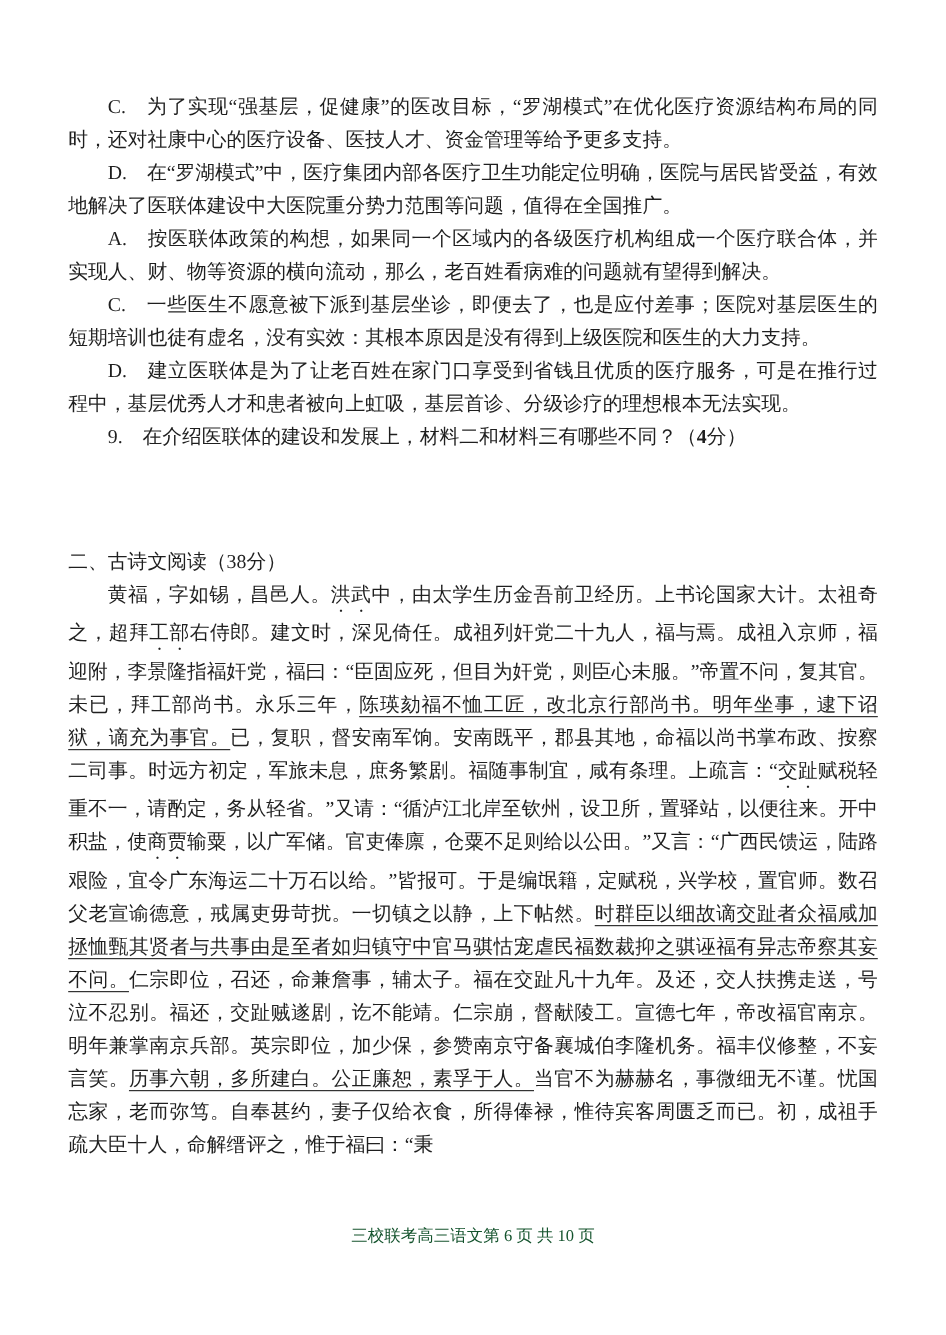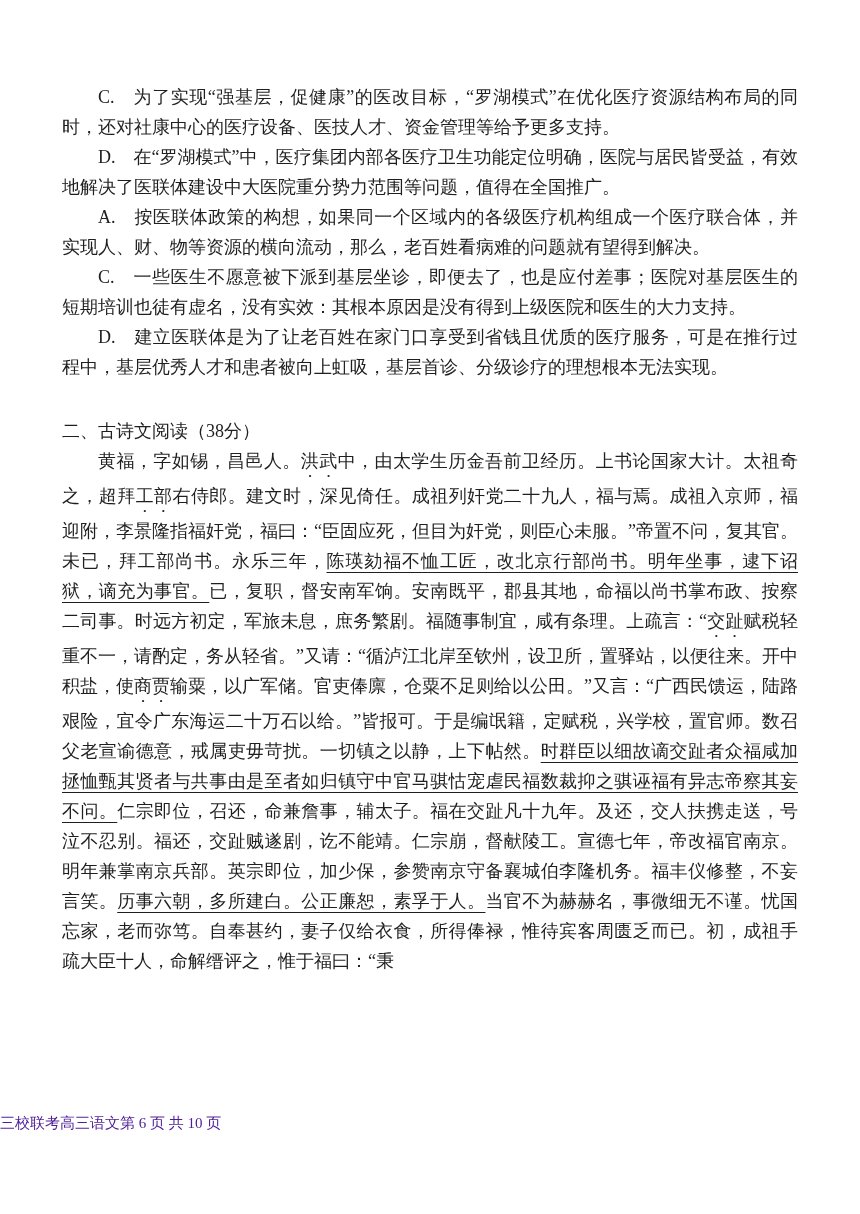--- a/index.html
+++ b/index.html
@@ -15,57 +15,58 @@
     overflow: hidden;
   }
   .content {
     padding: 82px 62px 0 62px;
     font-size: 18px;
     line-height: 30px;
     text-align: justify;
   }
   p.para { text-indent: 2em; }
   p.flush { text-indent: 0; }
-  .section-heading { margin-top: 34px; }
+  .section-heading { margin-top: 83px; }
   .score { font-weight: bold; }
   .u {
     text-decoration: underline;
     text-decoration-thickness: 1px;
     text-underline-offset: 5px;
   }
   .em-dot {
     -webkit-text-emphasis: filled dot;
     -webkit-text-emphasis-position: under left;
     text-emphasis: filled dot;
     text-emphasis-position: under left;
   }
   .footer {
     position: absolute;
     top: 1114px;
     left: 0;
     width: 100%;
-    text-align: left;
+    text-align: center;
     font-size: 15px;
-    color: #4c1d95;
+    color: #14532d;
   }
 </style>
 </head>
 <body>
 
 <div class="page">
   <div class="content">
 
     <p class="para">C.　为了实现“强基层，促健康”的医改目标，“罗湖模式”在优化医疗资源结构布局的同时，还对社康中心的医疗设备、医技人才、资金管理等给予更多支持。</p>
     <p class="para">D.　在“罗湖模式”中，医疗集团内部各医疗卫生功能定位明确，医院与居民皆受益，有效地解决了医联体建设中大医院重分势力范围等问题，值得在全国推广。</p>
 
 
     <p class="para">A.　按医联体政策的构想，如果同一个区域内的各级医疗机构组成一个医疗联合体，并实现人、财、物等资源的横向流动，那么，老百姓看病难的问题就有望得到解决。</p>
     <p class="para">C.　一些医生不愿意被下派到基层坐诊，即便去了，也是应付差事；医院对基层医生的短期培训也徒有虚名，没有实效：其根本原因是没有得到上级医院和医生的大力支持。</p>
     <p class="para">D.　建立医联体是为了让老百姓在家门口享受到省钱且优质的医疗服务，可是在推行过程中，基层优秀人才和患者被向上虹吸，基层首诊、分级诊疗的理想根本无法实现。</p>
 
+    <p class="para"><span>9.　在介绍医联体的建设和发展上，材料二和材料三有哪些不同？（</span><span class="score">4</span><span>分）</span></p>
 
     <p class="flush section-heading">二、古诗文阅读（38分）</p>
 
     <p class="para"><span>黄福，字如锡，昌邑人。</span><span class="em-dot">洪武</span><span>中，由太学生历金吾前卫经历。上书论国家大计。太祖奇之，超拜</span><span class="em-dot">工部</span><span>右侍郎。建文时，深见倚任。成祖列奸党二十九人，福与焉。成祖入京师，福迎附，李景隆指福奸党，福曰：“臣固应死，但目为奸党，则臣心未服。”帝置不问，复其官。未已，拜工部尚书。永乐三年，</span><span class="u">陈瑛劾福不恤工匠，改北京行部尚书。明年坐事，逮下诏狱，谪充为事官。</span><span>已，复职，督安南军饷。安南既平，郡县其地，命福以尚书掌布政、按察二司事。时远方初定，军旅未息，庶务繁剧。福随事制宜，咸有条理。上疏言：“</span><span class="em-dot">交趾</span><span>赋税轻重不一，请酌定，务从轻省。”又请：“循泸江北岸至钦州，设卫所，置驿站，以便往来。开中积盐，使</span><span class="em-dot">商贾</span><span>输粟，以广军储。官吏俸廪，仓粟不足则给以公田。”又言：“广西民馈运，陆路艰险，宜令广东海运二十万石以给。”皆报可。于是编氓籍，定赋税，兴学校，置官师。数召父老宣谕德意，戒属吏毋苛扰。一切镇之以静，上下帖然。</span><span class="u">时群臣以细故谪交趾者众福咸加拯恤甄其贤者与共事由是至者如归镇守中官马骐怙宠虐民福数裁抑之骐诬福有异志帝察其妄不问。</span><span>仁宗即位，召还，命兼詹事，辅太子。福在交趾凡十九年。及还，交人扶携走送，号泣不忍别。福还，交趾贼遂剧，讫不能靖。仁宗崩，督献陵工。宣德七年，帝改福官南京。明年兼掌南京兵部。英宗即位，加少保，参赞南京守备襄城伯李隆机务。福丰仪修整，不妄言笑。</span><span class="u">历事六朝，多所建白。公正廉恕，素孚于人。</span><span>当官不为赫赫名，事微细无不谨。忧国忘家，老而弥笃。自奉甚约，妻子仅给衣食，所得俸禄，惟待宾客周匮乏而已。初，成祖手疏大臣十人，命解缙评之，惟于福曰：“秉</span></p>
 
   </div>
 
   <div class="footer">三校联考高三语文第 6 页 共 10 页</div>
 </div>
 

